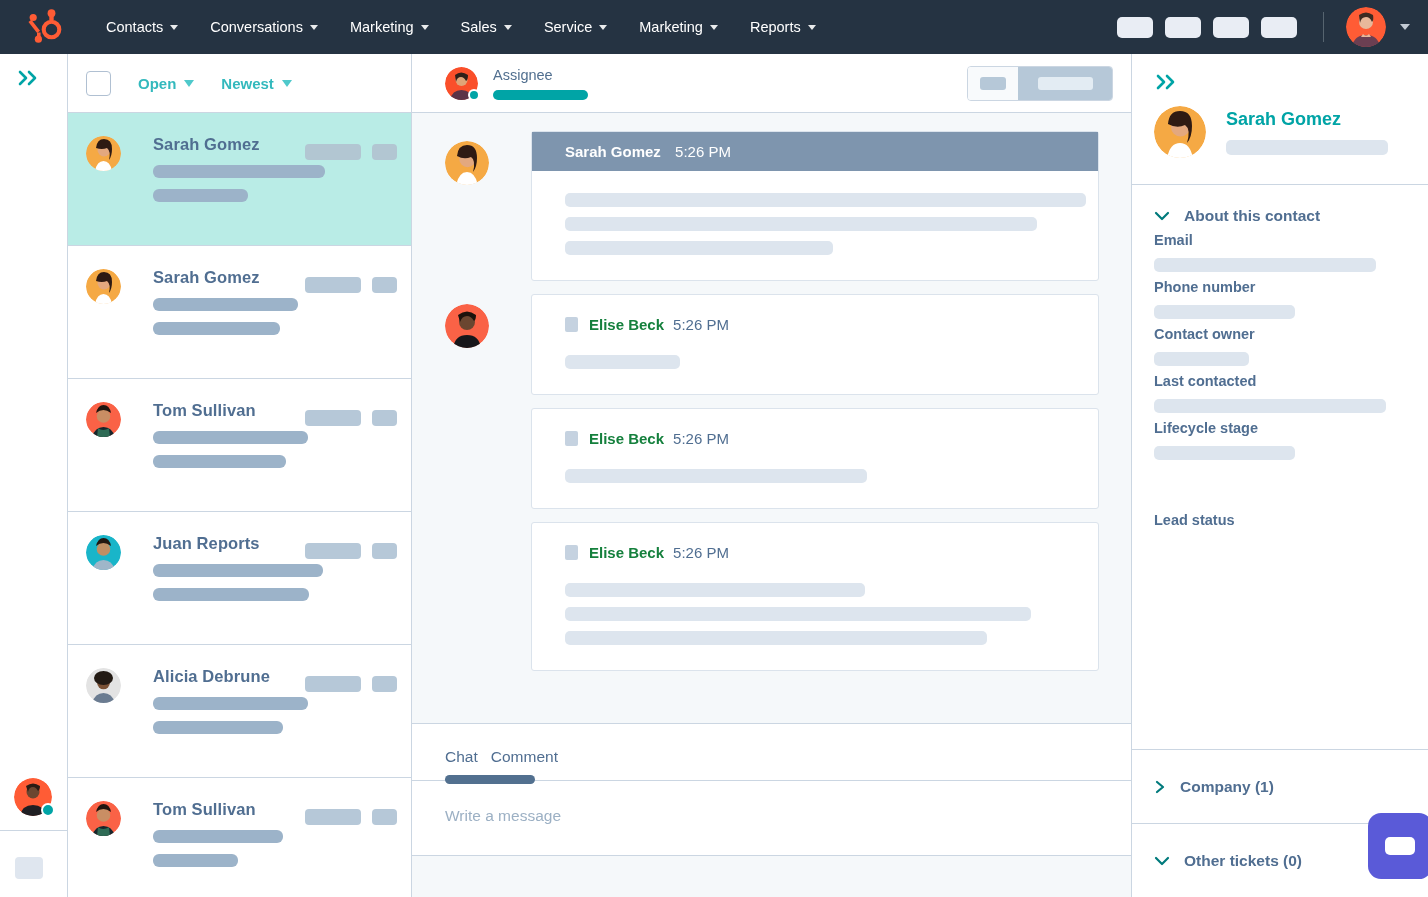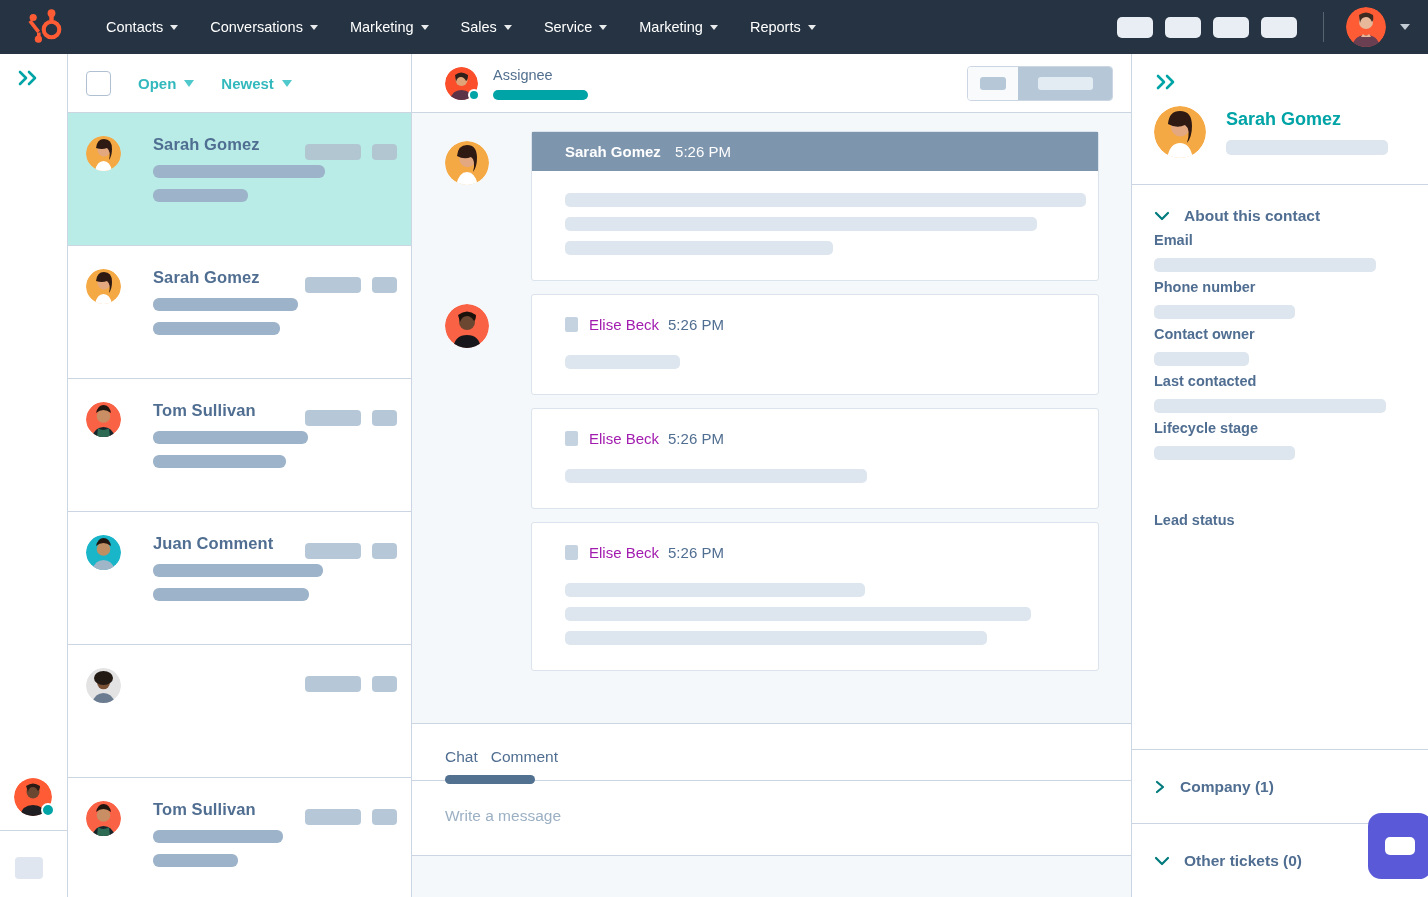--- a/index.html
+++ b/index.html
@@ -89,21 +89,21 @@
   .seg.b i { display: block; width: 55px; height: 13px; border-radius: 3px; background: #e3ecf3; }
 
   .thread-body { flex: 1 1 auto; overflow: hidden; padding: 18px 32px 0 33px; }
   .msg { display: flex; margin-bottom: 13px; }
   .msg-ava { width: 44px; height: 44px; border-radius: 50%; overflow: hidden; flex: 0 0 44px; margin-top: 10px; }
   .bubble { flex: 1 1 auto; margin-left: 42px; background: #fff; border: 1px solid #dbe3ec; border-radius: 3px; min-width: 0; }
   .bubble-head-dark { background: #7e95ae; padding: 11px 17px 11px 33px; color: #fff; font-size: 15px; font-weight: 600; }
   .bubble-head-dark .time { font-weight: 400; margin-left: 10px; }
   .bubble-head-light { padding: 21px 0 0 33px; display: flex; align-items: center; gap: 11px; }
   .head-sq { width: 13px; height: 15px; background: #c5d2e0; border-radius: 2px; }
-  .bubble-head-light .nm { color: #a21caf; font-size: 15px; font-weight: 400; }
+  .bubble-head-light .nm { color: #15803d; font-size: 15px; font-weight: 700; }
   .bubble-head-light .time { color: #506e91; font-size: 15px; font-weight: 400; margin-left: -2px; }
   .bubble-body { padding: 22px 0 25px 33px; }
   .skel { height: 14px; background: #dde5ee; border-radius: 5px; margin-bottom: 10px; }
 
   .composer { flex: 0 0 auto; background: #fff; border-top: 1px solid #cbd6e2; }
   .composer-tabs { display: flex; align-items: flex-end; height: 56px; padding-left: 33px; gap: 13px; position: relative; }
   .ctab { color: #506e91; font-size: 15.5px; font-weight: 400; padding-bottom: 14px; cursor: pointer; }
   .ctab.active { font-weight: 400; }
   .ctab-underline { position: absolute; left: 33px; bottom: -4px; width: 90px; height: 9px; border-radius: 5px; background: #52708f; }
   .composer-divider { height: 1px; background: #cbd6e2; }
@@ -300,38 +300,43 @@
         <div class="conv-row">
           <div class="conv-ava">
             <svg width="35" height="35" viewBox="0 0 35 35">
               <circle cx="17.5" cy="17.5" r="17.5" fill="#19b5c9"></circle>
               <path d="M6 35 q3 -10 11.5 -10 q8.5 0 11.5 10 z" fill="#9fb6c9"></path>
               <circle cx="17.5" cy="14" r="6.8" fill="#c08e63"></circle>
               <path d="M10 11 q2 -8 7.5 -8 q6 0 7.5 8 q-4 -3 -7.5 -3 q-4 0 -7.5 3 z" fill="#241710"></path>
             </svg>
           </div>
           <div class="conv-main">
-            <div class="conv-name">Juan Comment</div>
+            <div class="conv-name">Juan Reports</div>
             <div class="conv-line" style="width:170px"></div>
             <div class="conv-line" style="width:156px"></div>
           </div>
           <div class="conv-badges">
             <div class="badge-wide"></div>
             <div class="badge-narrow"></div>
           </div>
         </div>
 
         <div class="conv-row">
           <div class="conv-ava">
             <svg width="35" height="35" viewBox="0 0 35 35">
               <circle cx="17.5" cy="17.5" r="17.5" fill="#e3e3e3"></circle>
               <path d="M6 35 q3 -10 11.5 -10 q8.5 0 11.5 10 z" fill="#6b7c91"></path>
               <circle cx="17.5" cy="15" r="6.3" fill="#7a5034"></circle>
               <ellipse cx="17.5" cy="10" rx="9.5" ry="7" fill="#231a14"></ellipse>
             </svg>
+          </div>
+          <div class="conv-main">
+            <div class="conv-name">Alicia Debrune</div>
+            <div class="conv-line" style="width:155px"></div>
+            <div class="conv-line" style="width:130px"></div>
           </div>
           <div class="conv-badges">
             <div class="badge-wide"></div>
             <div class="badge-narrow"></div>
           </div>
         </div>
 
         <div class="conv-row">
           <div class="conv-ava">
             <svg width="35" height="35" viewBox="0 0 35 35">

